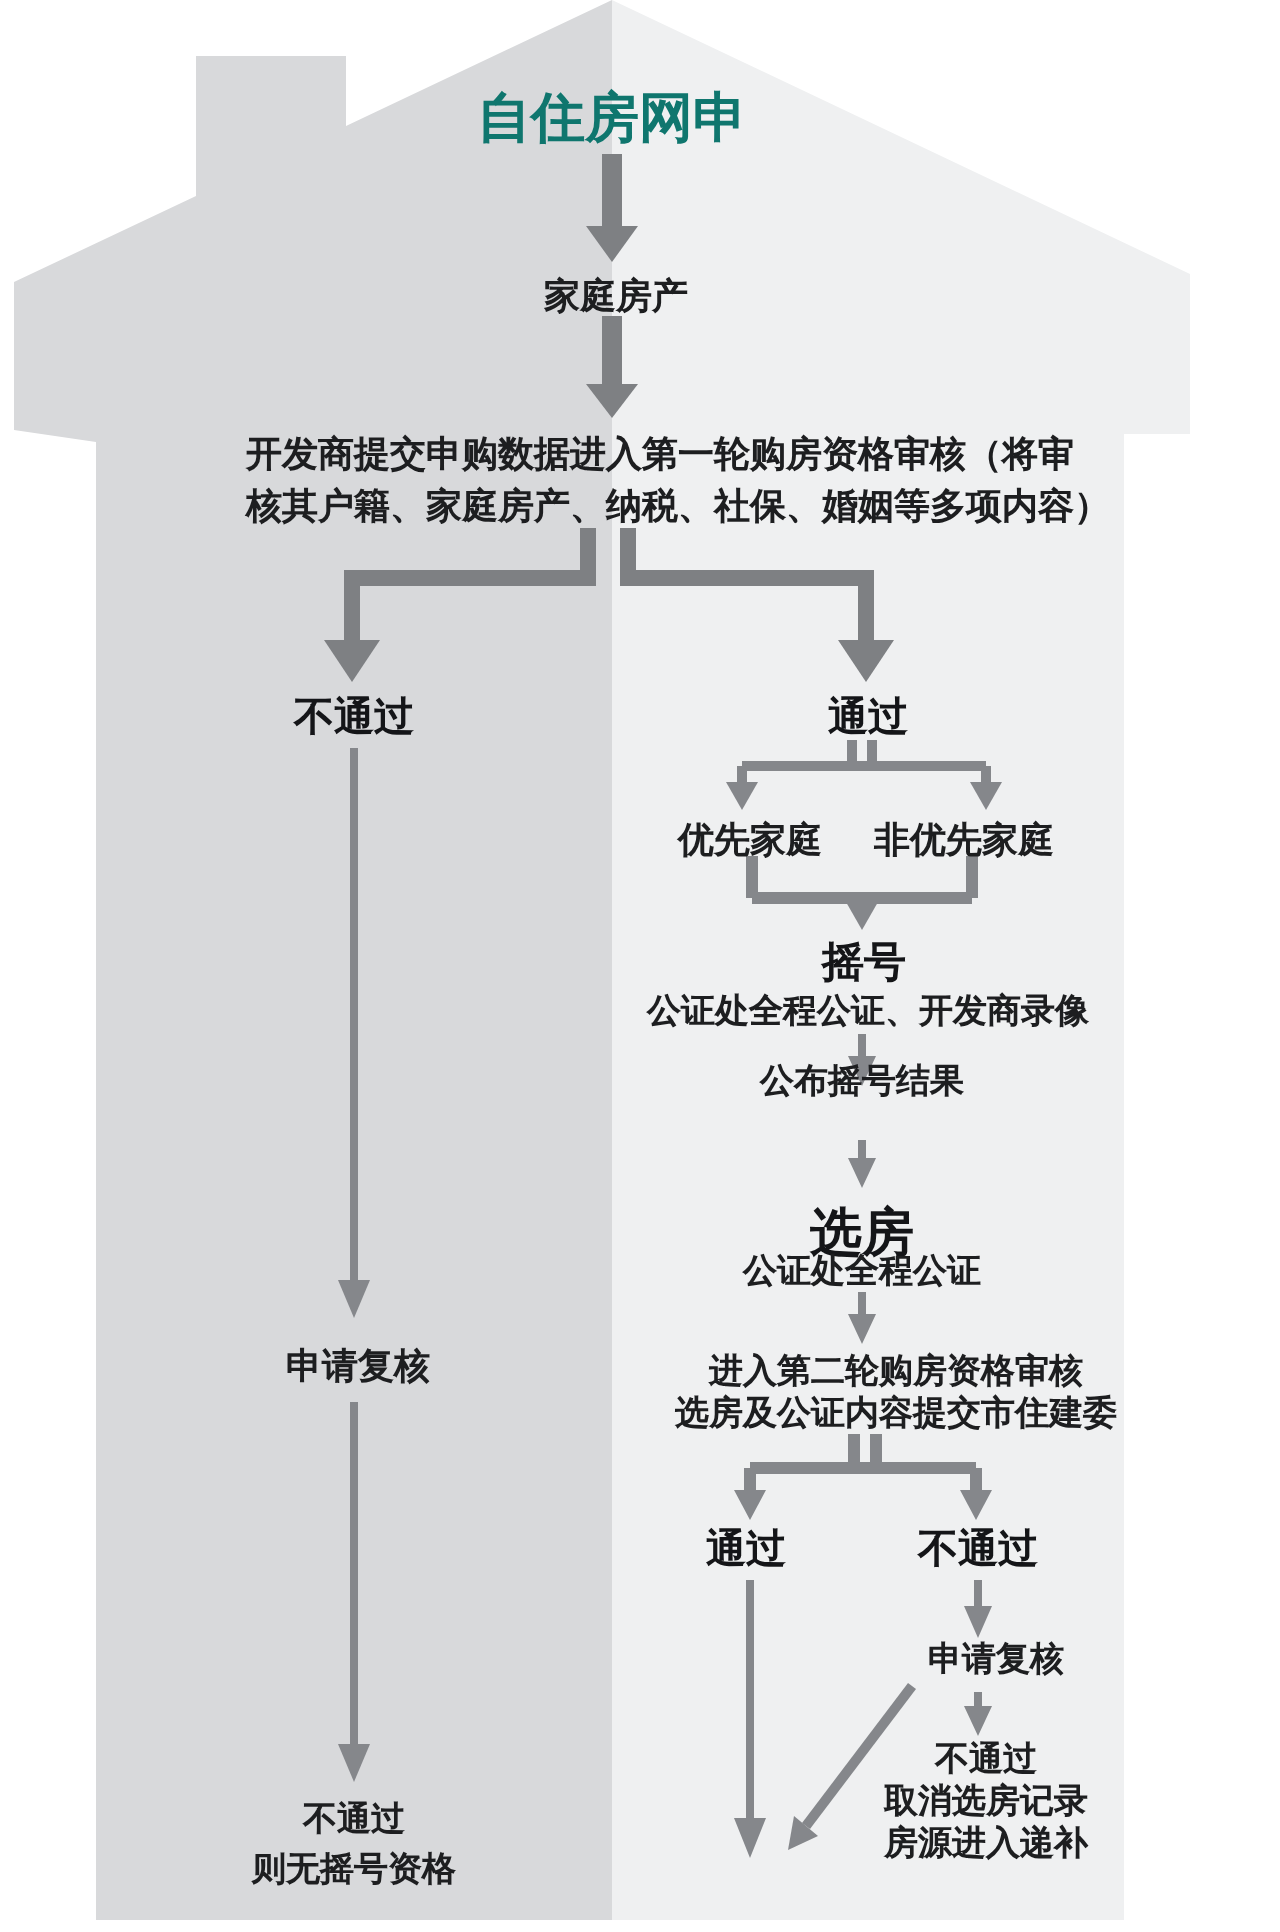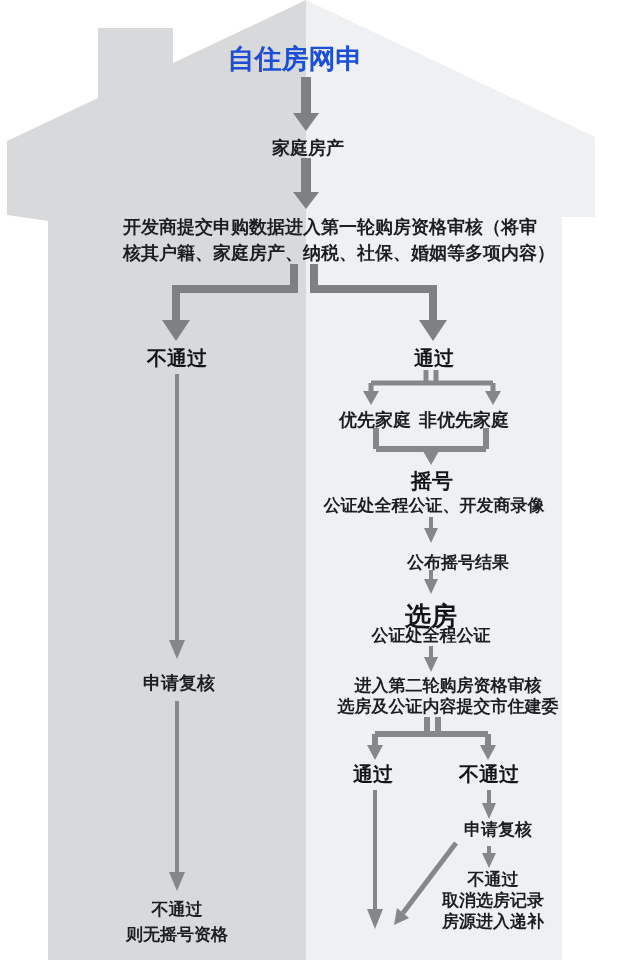--- a/index.html
+++ b/index.html
@@ -14,30 +14,30 @@
   .ln-thick{stroke:#7e8083;stroke-width:10;}
   .ln-branch{stroke:#7e8083;stroke-width:8;}
   .ln-mid{stroke-width:5;}
   .ln-mid6{stroke-width:6;}
   .ln-thin4{stroke-width:4;}
   .hd{fill:#7e8083;}
   .hd-m{fill:#85878b;}
   .txt{position:absolute;transform:translateX(-50%);white-space:nowrap;text-align:center;font-weight:600;}
   .txt span{display:block;}
   .b{font-weight:800;color:#141518;}
-  .t-title{left:295px;top:41px;font-size:27px;font-weight:800;color:#1d4ed8;}
+  .t-title{left:306px;top:41px;font-size:27px;font-weight:800;color:#0f766e;}
   .t-confirm{left:308px;top:136px;font-size:18px;}
   .t-review1{left:110px;top:214px;font-size:18px;line-height:26px;transform:none;text-align:left;margin-left:13px;}
   .t-fail1{left:177px;top:345px;font-size:20px;}
   .t-pass1{left:434px;top:345px;font-size:20px;}
   .t-pri{left:375px;top:408px;font-size:18px;}
-  .t-npri{left:464px;top:408px;font-size:18px;}
+  .t-npri{left:482px;top:408px;font-size:18px;}
   .t-lottery{left:432px;top:467px;font-size:21px;}
   .t-lotnote{left:434px;top:494px;font-size:17px;}
-  .t-lotres{left:431px;top:551px;font-size:17px;margin-left:27px;}
+  .t-lotres{left:431px;top:529px;font-size:17px;}
   .t-choose{left:431px;top:599px;font-size:26px;}
   .t-choosenote{left:431px;top:624px;font-size:17px;}
   .t-review2{left:448px;top:675px;font-size:17px;line-height:21px;}
   .t-pass2{left:373px;top:761px;font-size:20px;}
   .t-fail2{left:489px;top:761px;font-size:20px;}
   .t-recheckL{left:179px;top:671px;font-size:18px;}
   .t-recheckR{left:498px;top:818px;font-size:17px;}
   .t-sign{left:376px;top:938px;font-size:17px;margin-top:32px;}
   .t-endL{left:177px;top:897px;font-size:17px;line-height:25px;}
   .t-endR{left:493px;top:869px;font-size:17px;line-height:21px;}

